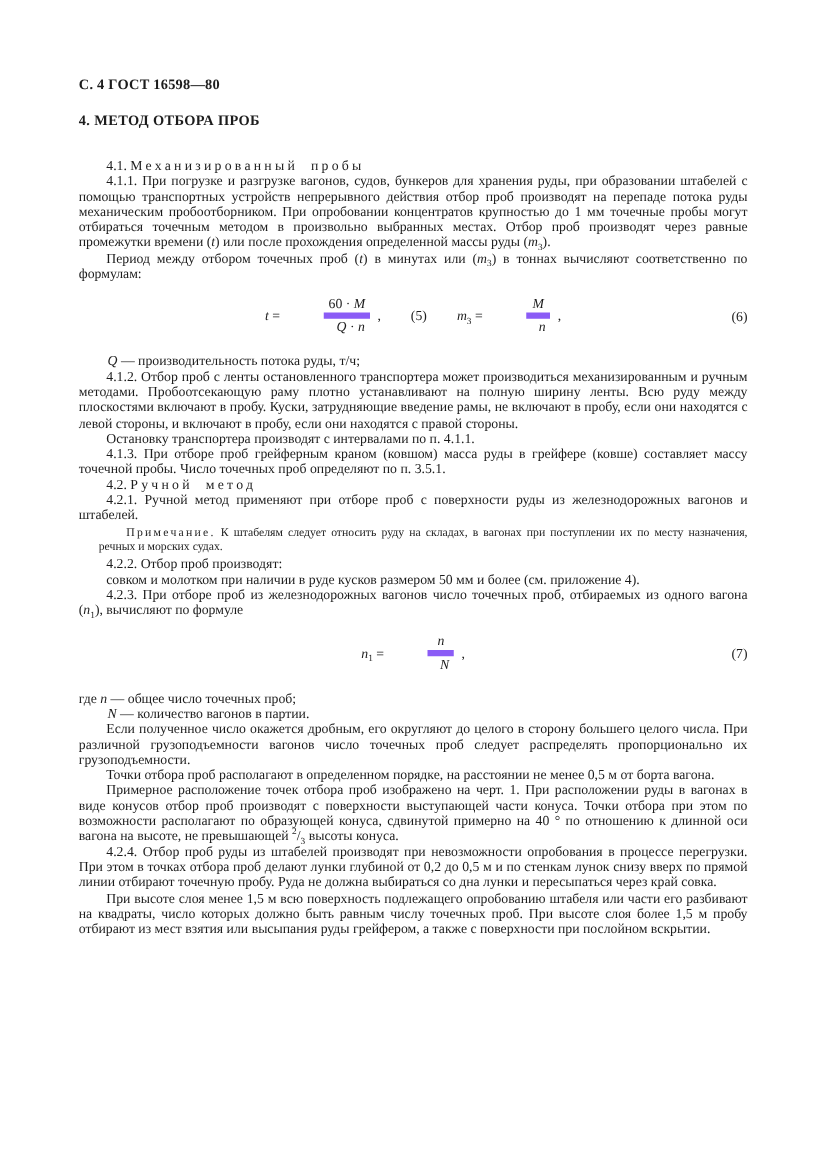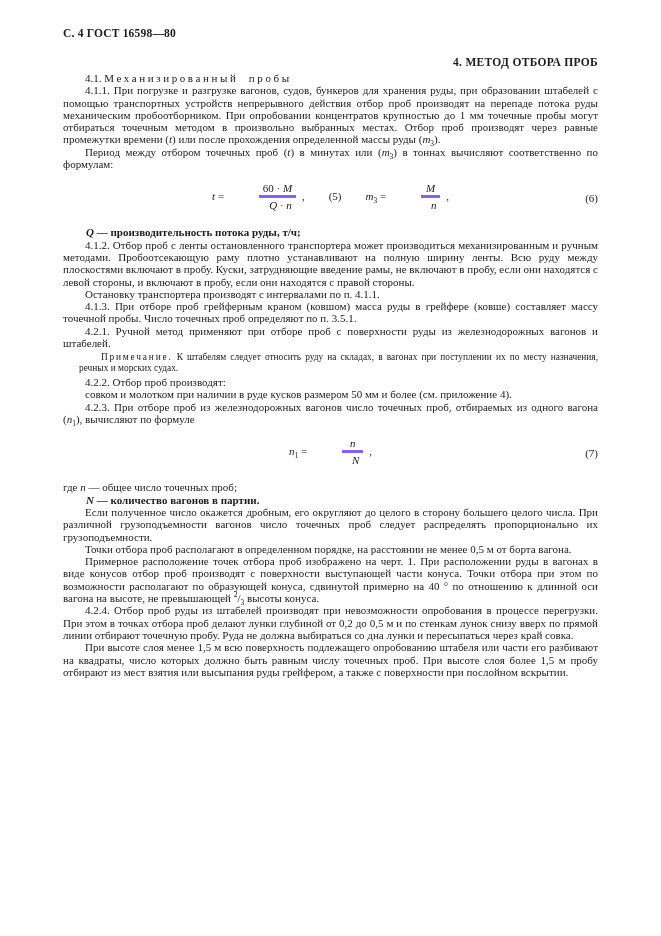--- a/index.html
+++ b/index.html
@@ -4,54 +4,54 @@
 <style>
   html, body { margin: 0; padding: 0; background: #ffffff; }
   .page {
     position: relative;
     width: 661px;
     height: 881px;
     box-sizing: border-box;
     background: #ffffff;
     color: #1c1c1c;
     font-family: "Liberation Serif", "DejaVu Serif", serif;
-    padding: 27px 63px 0 63px;
+    padding: 62px 63px 0 63px;
     overflow: hidden;
   }
   .running-header {
     font-size: 11.5px;
     font-weight: bold;
     letter-spacing: 0.2px;
     margin: 0 0 17px 0;
   }
   .doc-title {
     font-size: 11.5px;
     font-weight: bold;
-    text-align: right;
+    text-align: left;
     letter-spacing: 0.3px;
-    margin: 0 0 4px 0;
+    margin: 0 0 24px 0;
   }
   .subheading {
     font-size: 11px;
     line-height: 12.3px;
     padding-left: 22px;
   }
   .spaced { letter-spacing: 2.6px; word-spacing: 5px; }
   p.body {
     margin: 0;
     font-size: 11px;
     line-height: 12.3px;
     text-align: justify;
     text-indent: 22px;
   }
   .where-line {
     font-size: 11px;
     line-height: 12.3px;
   }
-  .where-line.cont { padding-left: 23px; font-weight: bold; }
+  .where-line.cont { padding-left: 23px; }
   .note {
     font-size: 9.4px;
     line-height: 10.9px;
     text-align: justify;
     text-indent: 22px;
     margin: 3px 0 2px 16px;
   }
   .note .spaced-sm { letter-spacing: 1.8px; }
   .formula-row {
     position: relative;
@@ -61,21 +61,21 @@
     margin: 13px 0 14px 0;
   }
   .frac {
     display: inline-block;
     vertical-align: middle;
     text-align: center;
     margin: 0 3px;
     position: relative;
     top: -1px;
   }
-  .frac .fnum { display: block; border-bottom: 3px solid #8b5cf6; padding: 0 4px 1px 4px; margin-left: 29px; }
+  .frac .fnum { display: block; border-bottom: 5px solid #8b5cf6; padding: 0 4px 1px 4px; margin-left: 29px; }
   .frac .fden { display: block; padding: 1px 4px 0 4px; margin-left: 35px; }
   .eqno-inline { display: inline-block; margin: 0 24px; }
   .eqno-right {
     position: absolute;
     right: 0;
     top: 50%;
     transform: translateY(-50%);
   }
   i { font-style: italic; }
   sub { font-size: 0.68em; line-height: 0; }
@@ -104,20 +104,21 @@
   <div>
     <div class="where-line cont"><i>Q</i> — производительность потока руды, т/ч;</div>
   </div>
 
   <p class="body">4.1.2.  Отбор проб с ленты остановленного транспортера может производиться механизированным и ручным методами. Пробоотсекающую раму плотно устанавливают на полную ширину ленты. Всю руду между плоскостями включают в пробу. Куски, затрудняющие введение рамы, не включают в пробу, если они находятся с левой стороны, и включают в пробу, если они находятся с правой стороны.</p>
 
   <p class="body">Остановку транспортера производят с интервалами по п. 4.1.1.</p>
 
   <p class="body">4.1.3.  При отборе проб грейферным краном (ковшом) масса руды в грейфере (ковше) составляет массу точечной пробы. Число точечных проб определяют по п. 3.5.1.</p>
 
+  <div class="subheading"><span>4.2.</span> <span class="spaced">Ручной метод</span></div>
 
   <p class="body">4.2.1.  Ручной метод применяют при отборе проб с поверхности руды из железнодорожных вагонов и штабелей.</p>
 
   <div class="note"><span class="spaced-sm">Примечание.</span><span> К штабелям следует относить руду на складах, в вагонах при поступлении их по месту назначения, речных и морских судах.</span></div>
 
   <p class="body">4.2.2.  Отбор проб производят:</p>
 
 
   <p class="body">совком и молотком при наличии в руде кусков размером 50 мм и более (см. приложение 4).</p>
 

